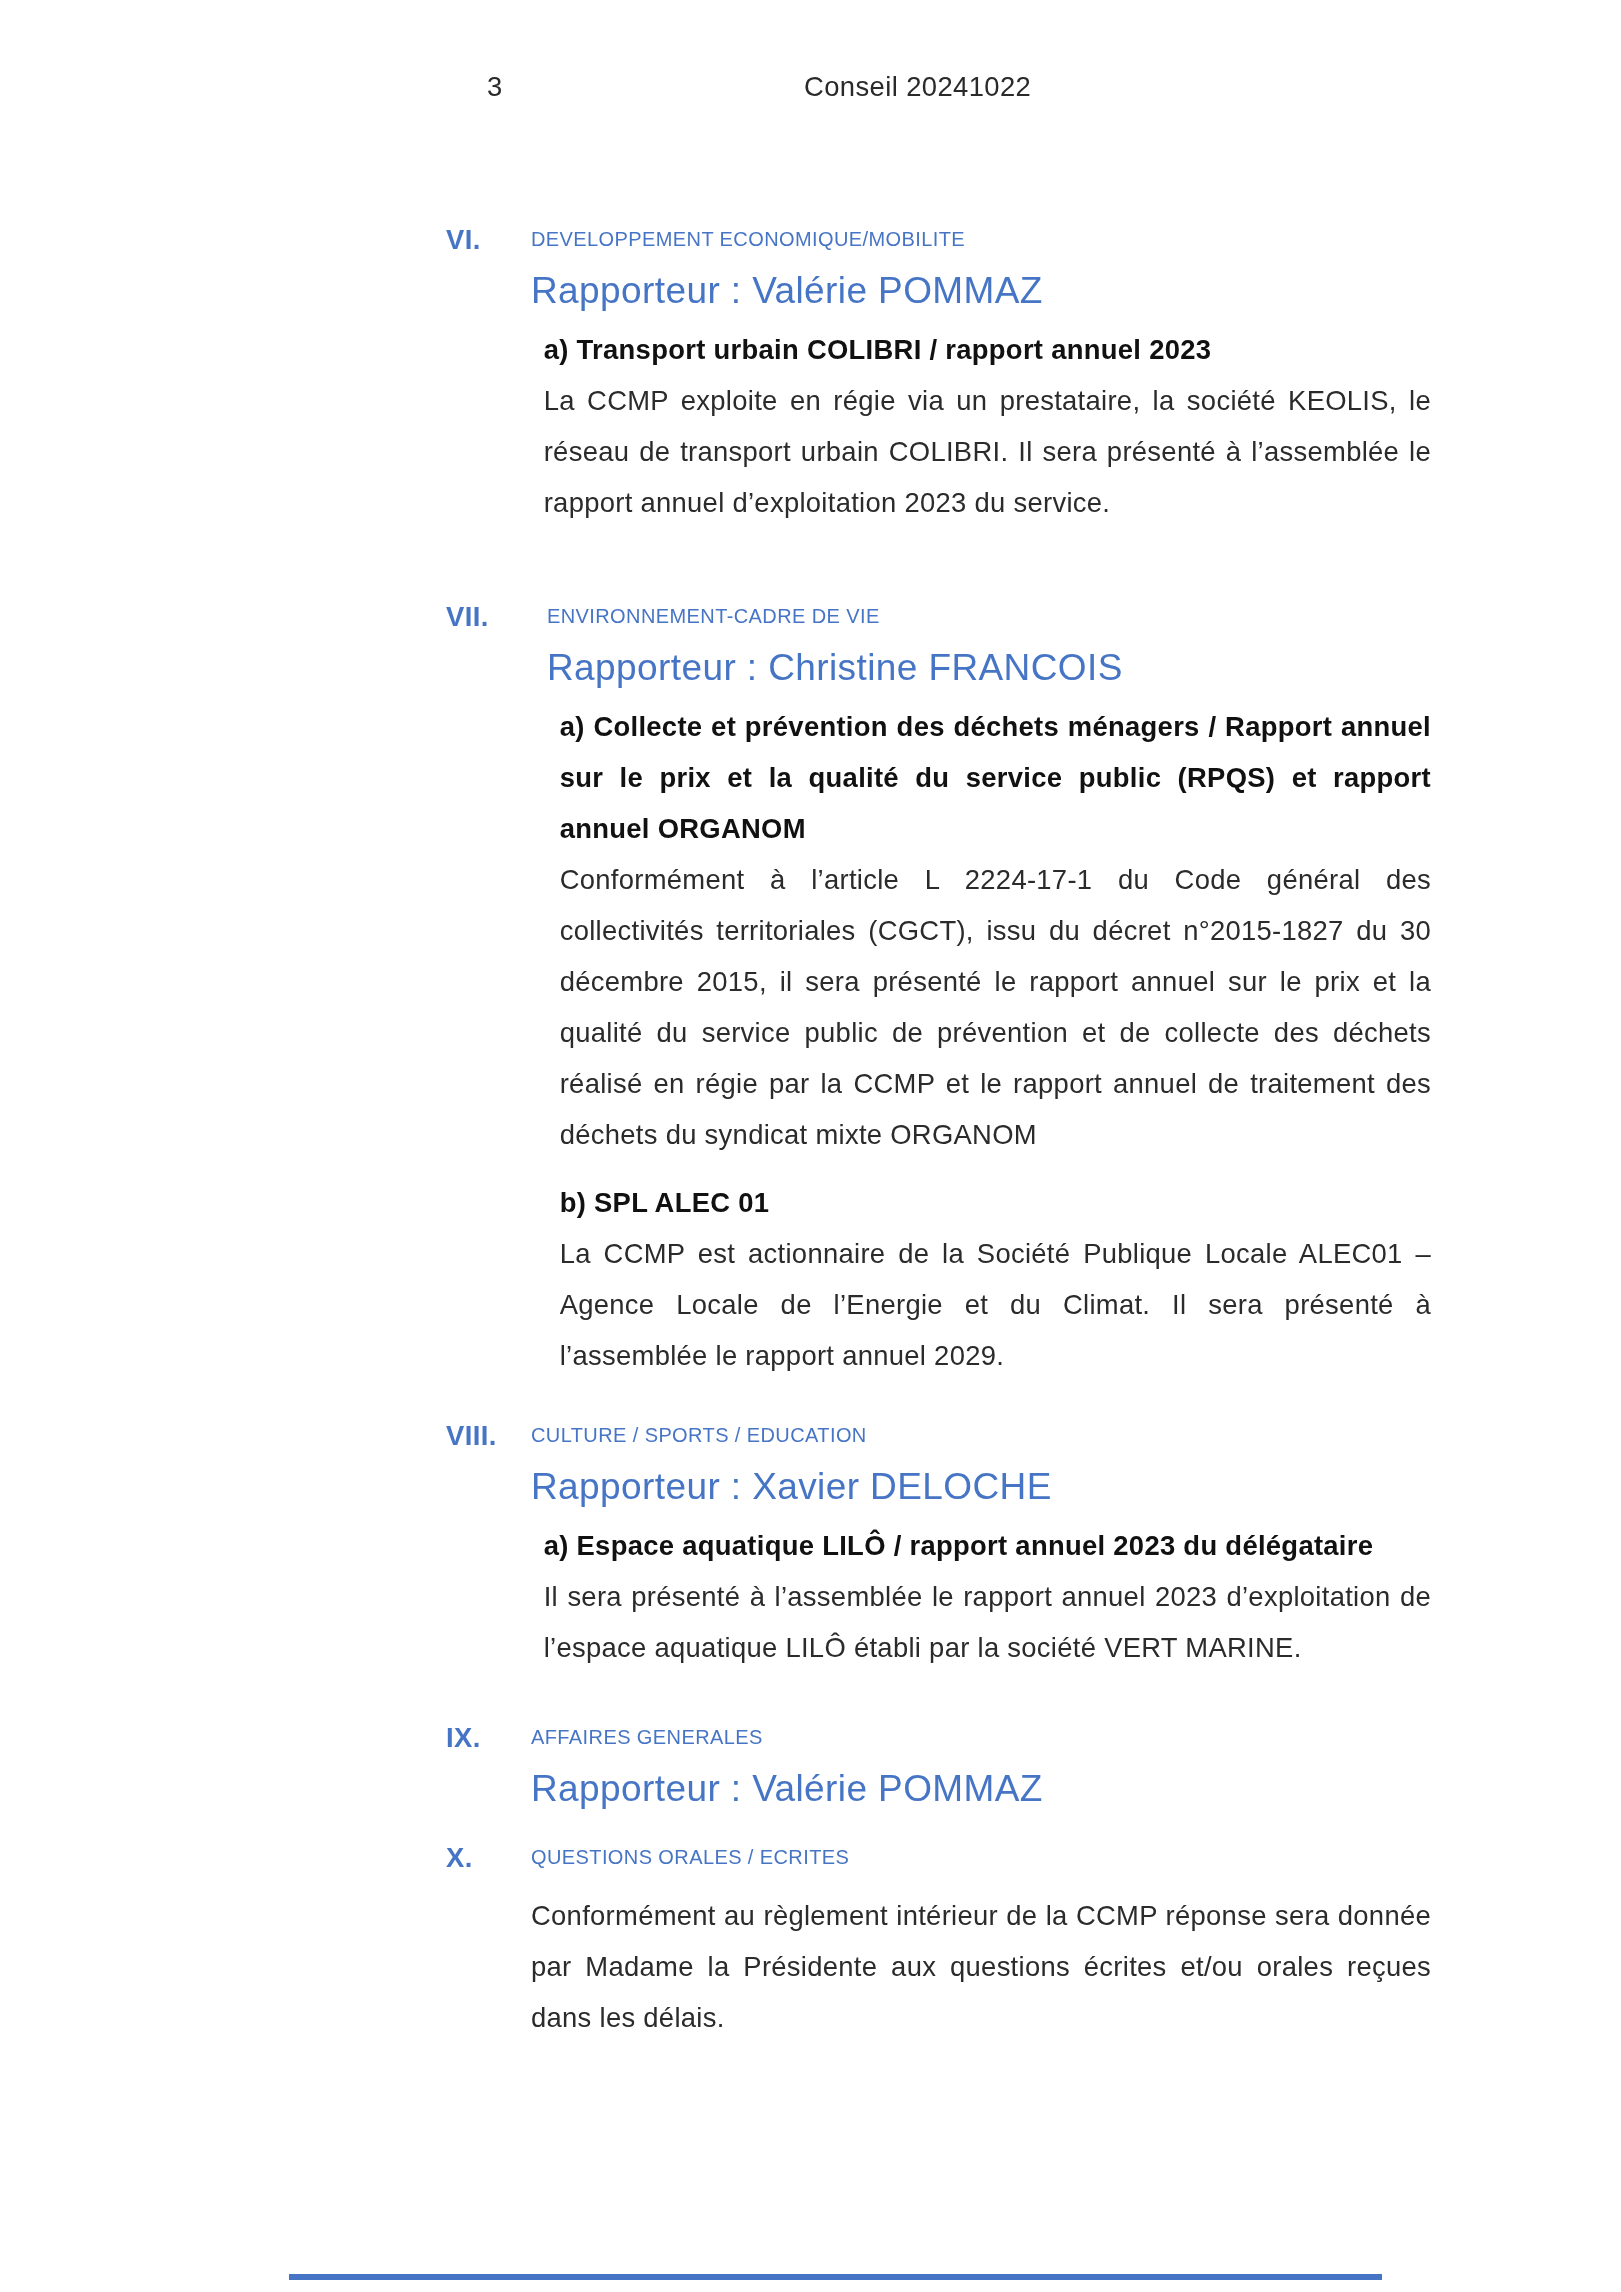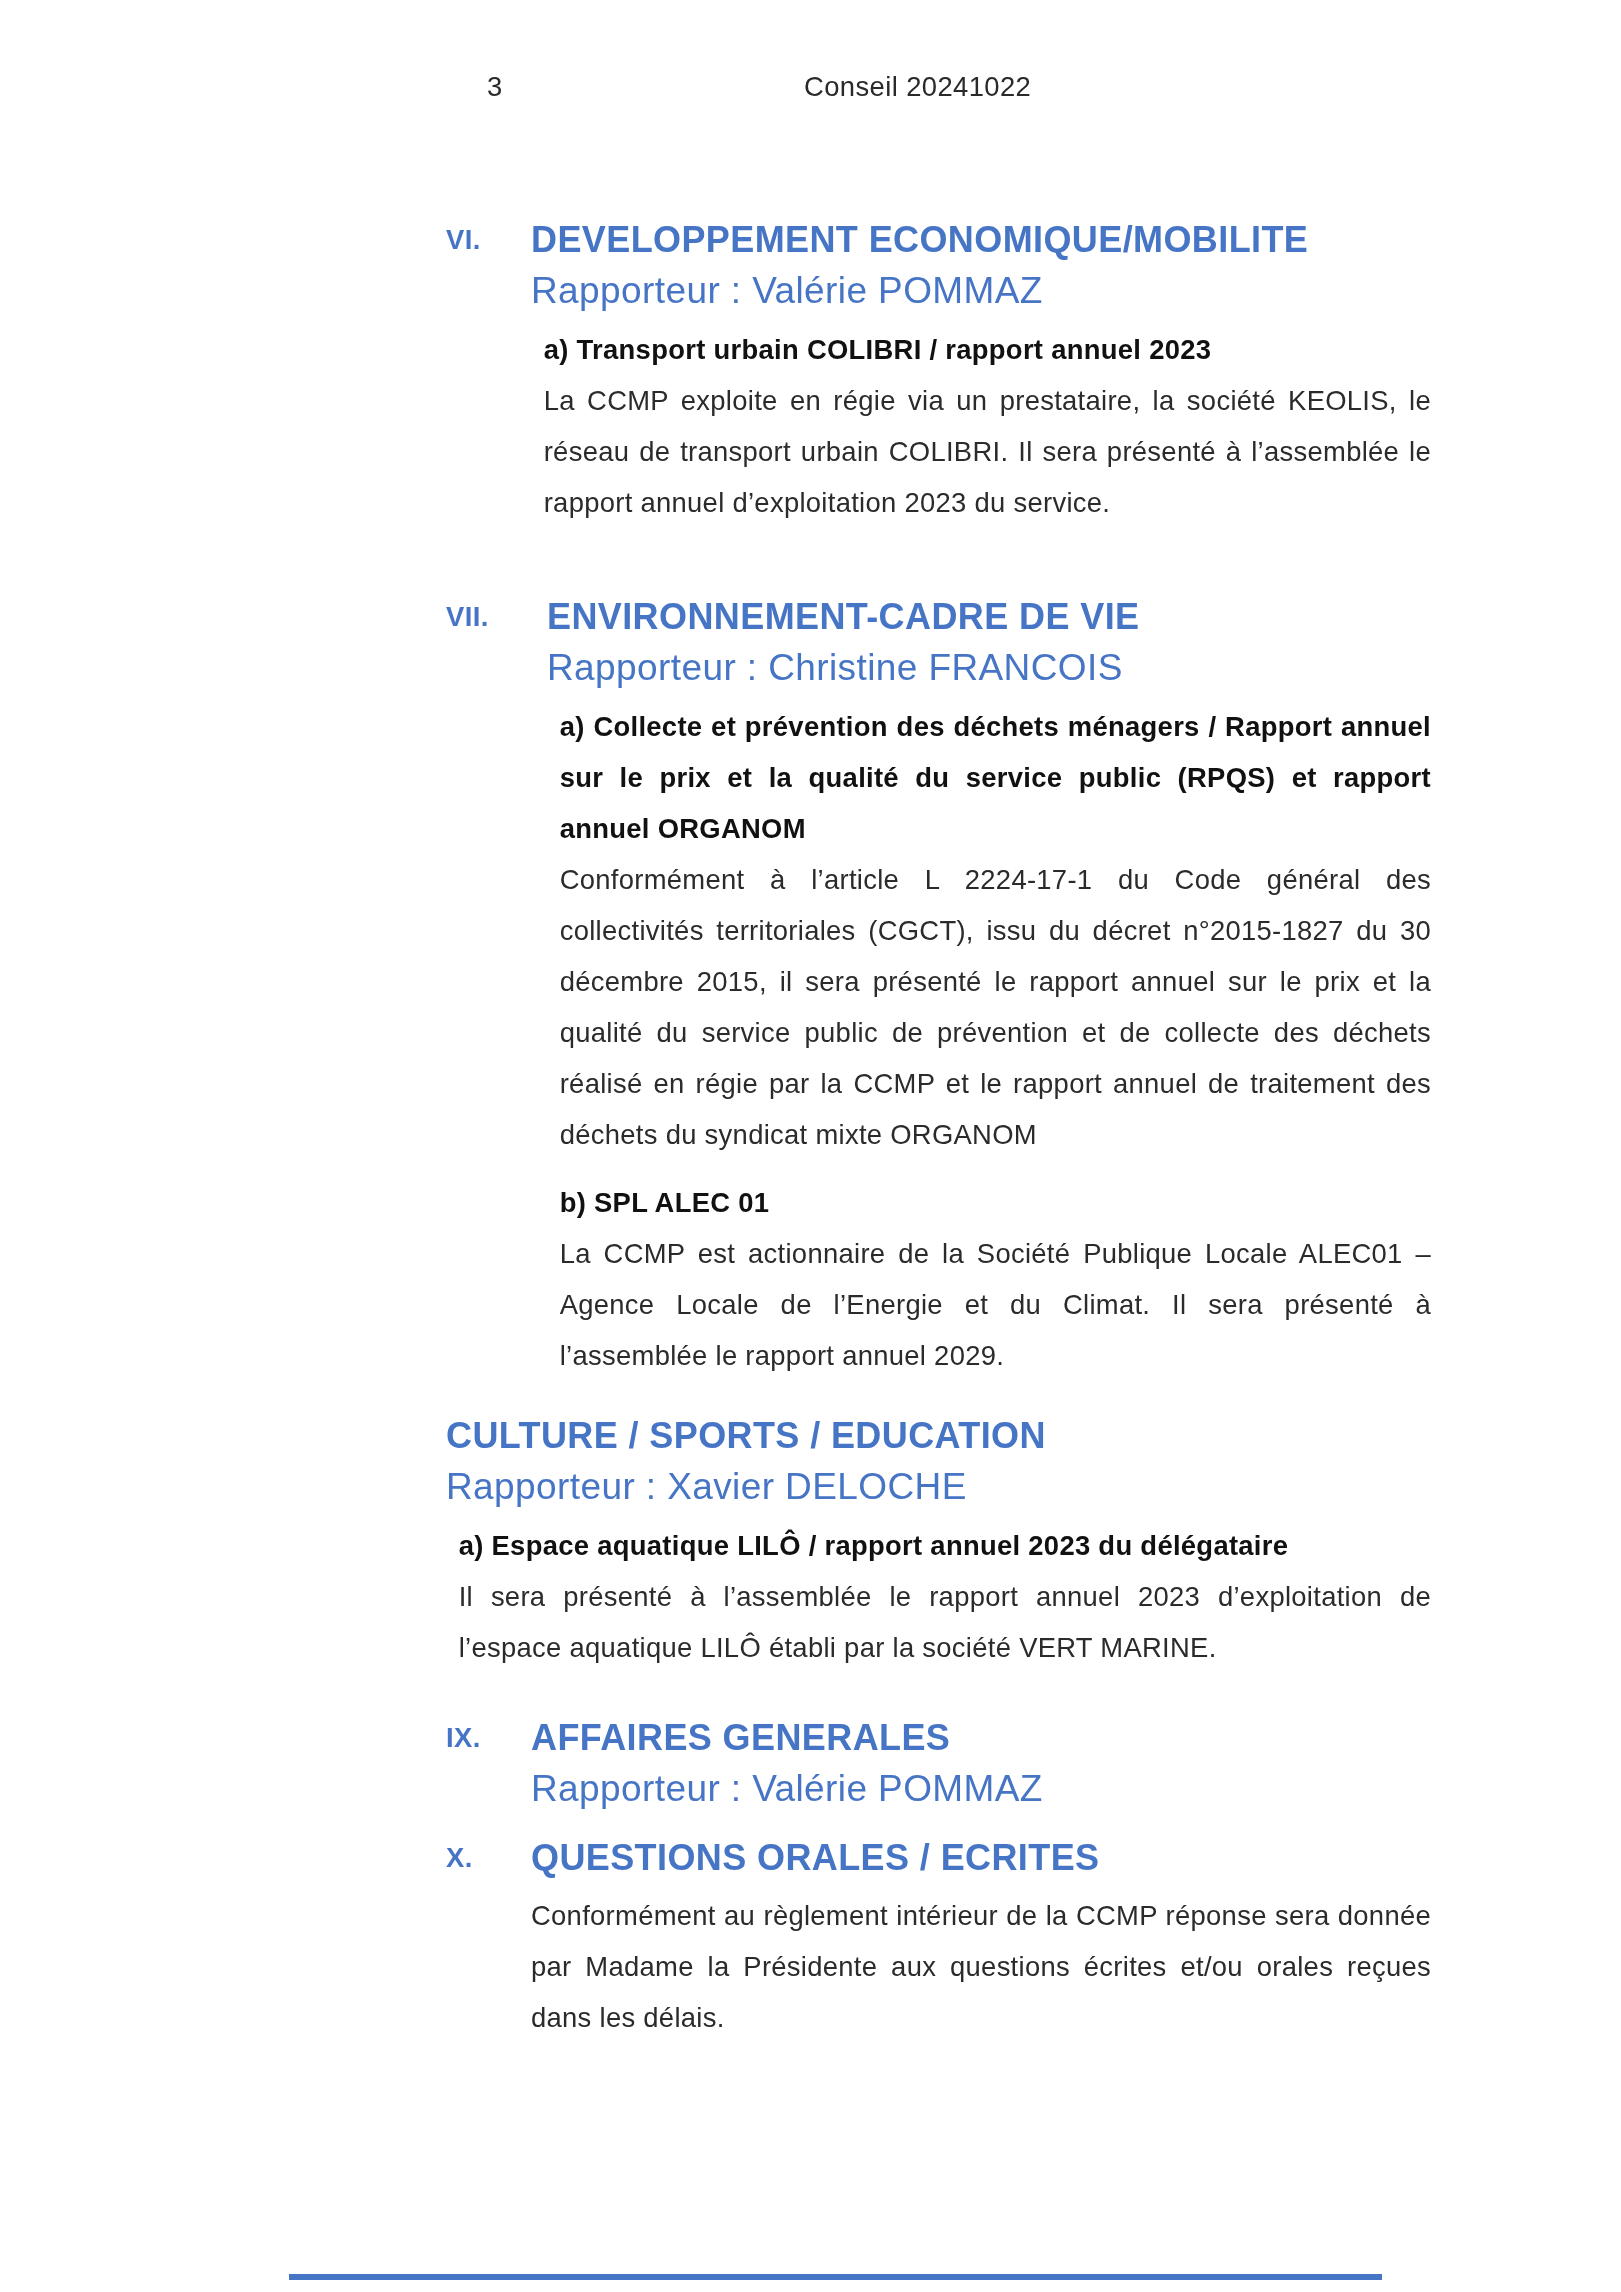--- a/index.html
+++ b/index.html
@@ -35,22 +35,22 @@
   .numeral-col {
     flex: 0 0 85px;
     font-size: 27.4px;
     font-weight: 600;
     line-height: 51px;
     color: var(--accent);
     letter-spacing: 0.4px;
   }
   .section-content { flex: 1 1 auto; min-width: 0; }
   .section-title {
-    font-size: 36px;
-    font-weight: 700;
+    font-size: 20px;
+    font-weight: 400;
     line-height: 51px;
     color: var(--accent);
     letter-spacing: 0.4px;
     white-space: nowrap;
   }
   .section-rapporteur {
     font-size: 37px;
     font-weight: 400;
     line-height: 51px;
     color: var(--accent);
@@ -129,20 +129,21 @@
   </div>
 
   <div class="item">
     <div class="item-heading">b) SPL ALEC 01</div>
     <div class="item-body">La CCMP est actionnaire de la Société Publique Locale ALEC01 – Agence Locale de l’Energie et du Climat. Il sera présenté à l’assemblée le rapport annuel 2029.</div>
   </div>
 </div>
   </div>
 
   <div class="section">
+    <div class="numeral-col">VIII.</div>
     <div class="section-content">
       <div class="section-title">CULTURE / SPORTS / EDUCATION</div>
       <div class="section-rapporteur">Rapporteur : Xavier DELOCHE</div>
 
   <div class="item">
     <div class="item-heading">a) Espace aquatique LILÔ / rapport annuel 2023 du délégataire</div>
     <div class="item-body">Il sera présenté à l’assemblée le rapport annuel 2023 d’exploitation de l’espace aquatique LILÔ établi par la société VERT MARINE.</div>
   </div>
 </div>
   </div>

